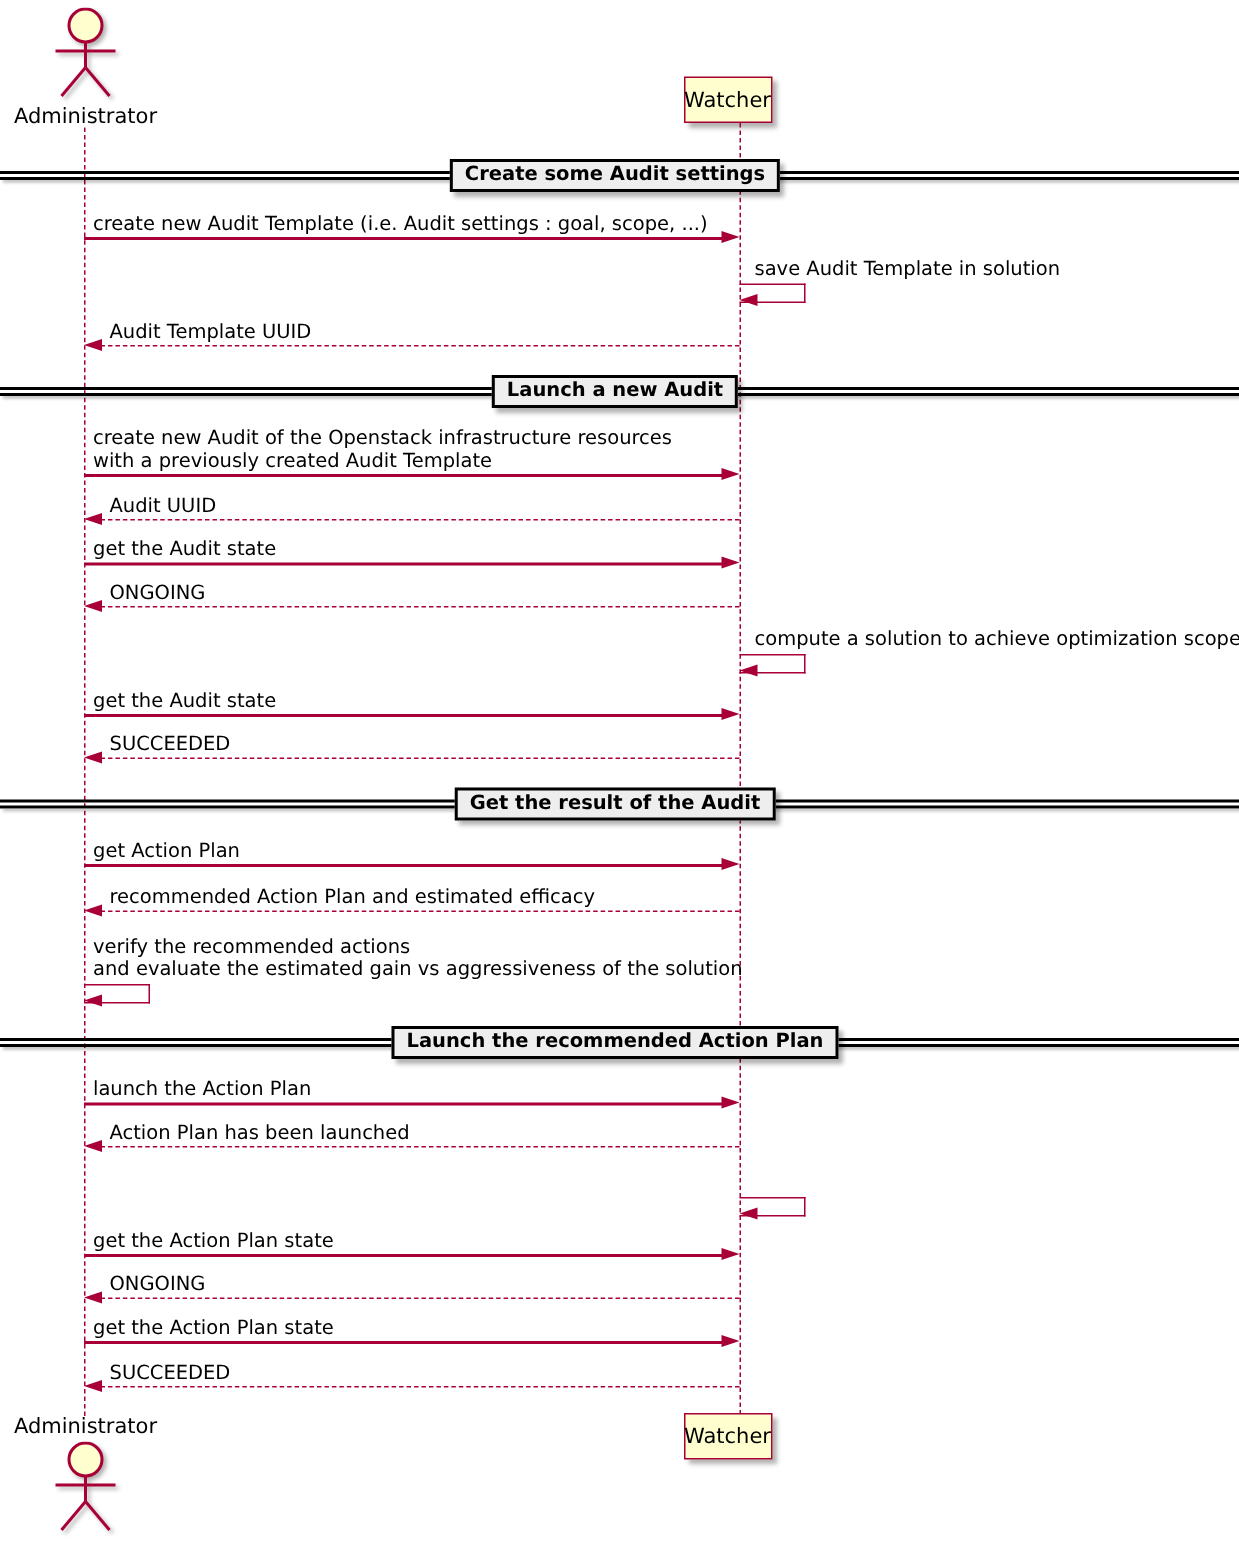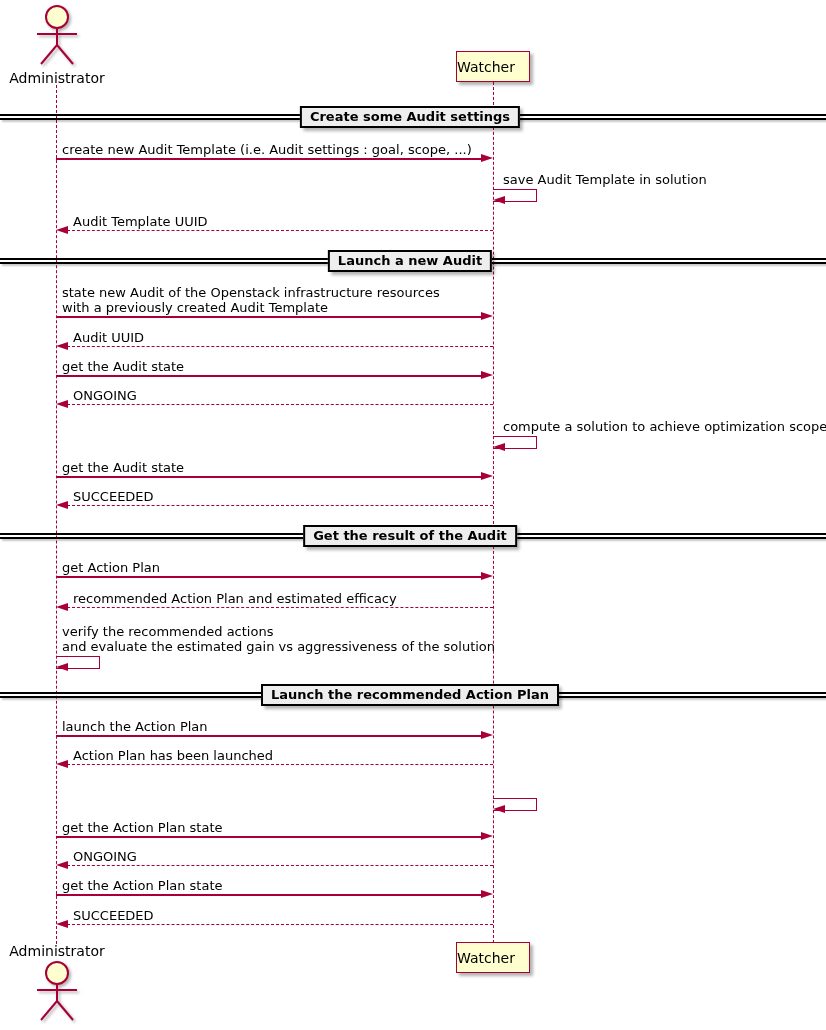--- a/index.html
+++ b/index.html
@@ -7,23 +7,23 @@
   body { font-family:"DejaVu Sans", sans-serif; color:var(--text,#000); }
 
   .stage {
     position:relative; width:826px; height:1030px;
     background:var(--bg,#fff); overflow:hidden;border-radius:27px;
   }
 
   .lifeline { position:absolute; width:0; border-left:1px dashed var(--line,#A80036); }
 
   .participant {
-    position:absolute; width:74px; height:31px;
+    position:absolute; width:59px; height:31px;
     background:var(--pfill,#FEFECE); border:1.5px solid var(--line,#A80036);
-    display:flex; align-items:center; justify-content:flex-start;
+    display:flex; align-items:center; justify-content:flex-end;
     font-size:14px; box-shadow:3px 3px 3px rgba(0,0,0,.30);
   }
 
   .actor { position:absolute; filter:drop-shadow(2.5px 2.5px 1.5px rgba(0,0,0,.30)); }
   .actor-label { position:absolute; transform:translateX(-50%); font-size:14px; white-space:nowrap; }
 
   .divider-line {
     position:absolute; left:0; width:826px; height:6px;
     border-top:2px solid #000; border-bottom:2px solid #000;
     box-shadow:2px 2px 2px rgba(0,0,0,.22);
@@ -105,21 +105,21 @@
       <div>save Audit Template in solution</div>
     </div>
     <div class="msg-line dashed" style="left: 67px; top: 230px; width: 426px;"></div>
     <div class="head left" style="left: 56px; top: 226px;"></div>
     <div class="msg-text" style="left: 73px; top: 214px;">
       <div>Audit Template UUID</div>
     </div>
     <div class="msg-line" style="left: 56px; top: 316px; width: 427px;"></div>
     <div class="head right" style="left: 481px; top: 312px;"></div>
     <div class="msg-text" style="left: 62px; top: 285px;">
-      <div>state new Audit of the Openstack infrastructure resources</div>
+      <div>create new Audit of the Openstack infrastructure resources</div>
       <div>with a previously created Audit Template</div>
     </div>
     <div class="msg-line dashed" style="left: 67px; top: 346px; width: 426px;"></div>
     <div class="head left" style="left: 56px; top: 342px;"></div>
     <div class="msg-text" style="left: 73px; top: 330px;">
       <div>Audit UUID</div>
     </div>
     <div class="msg-line" style="left: 56px; top: 375px; width: 427px;"></div>
     <div class="head right" style="left: 481px; top: 371px;"></div>
     <div class="msg-text" style="left: 62px; top: 359px;">

